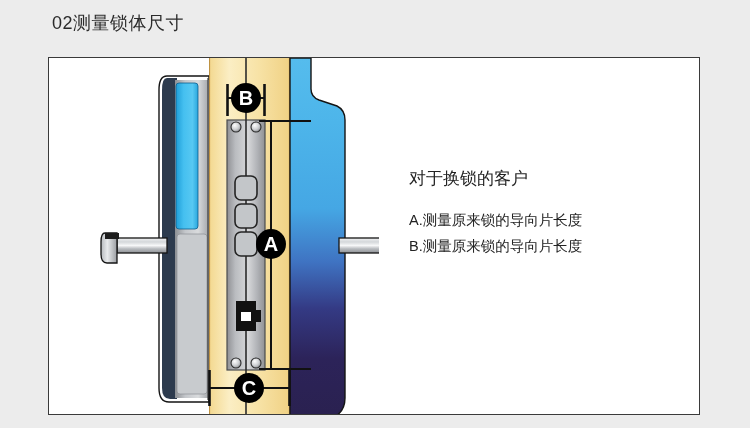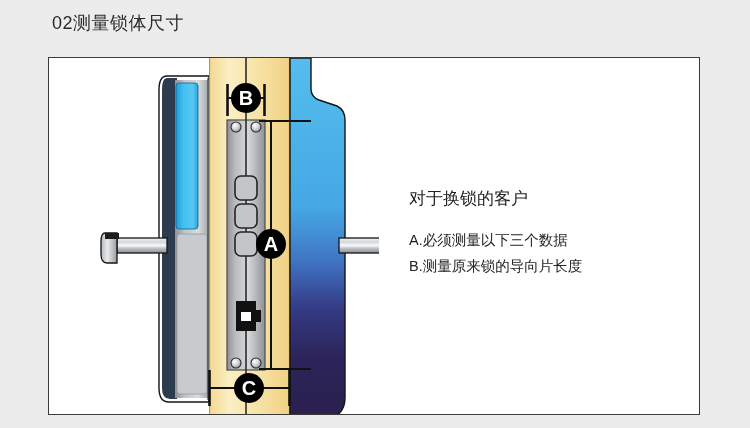--- a/index.html
+++ b/index.html
@@ -56,21 +56,20 @@
     position: absolute;
     left: 360px;
     top: 108px;
     width: 280px;
   }
   .notes-heading {
     font-size: 17px;
     line-height: 25px;
     color: #232323;
     white-space: nowrap;
-    margin-top: 20px;
   }
   .notes-list {
     margin-top: 16px;
   }
   .notes-item {
     font-size: 14.5px;
     line-height: 26px;
     color: #232323;
     white-space: nowrap;
   }
@@ -225,18 +224,18 @@
         <circle cx="200" cy="330" r="15" fill="#000000"></circle>
         <text x="200" y="330" fill="#ffffff" font-size="20" font-weight="bold" font-family="Liberation Sans, sans-serif" text-anchor="middle" dominant-baseline="central">C</text>
       </g>
     </svg>
   </div>
 
   <div class="notes">
     <div class="notes-heading">对于换锁的客户</div>
 
     <div class="notes-list">
-      <div class="notes-item">A.必须测量以下三个数据</div>
+      <div class="notes-item">A.测量原来锁的导向片长度</div>
       <div class="notes-item">B.测量原来锁的导向片长度</div>
     </div>
   </div>
 
 </div>
 
 </body></html>

